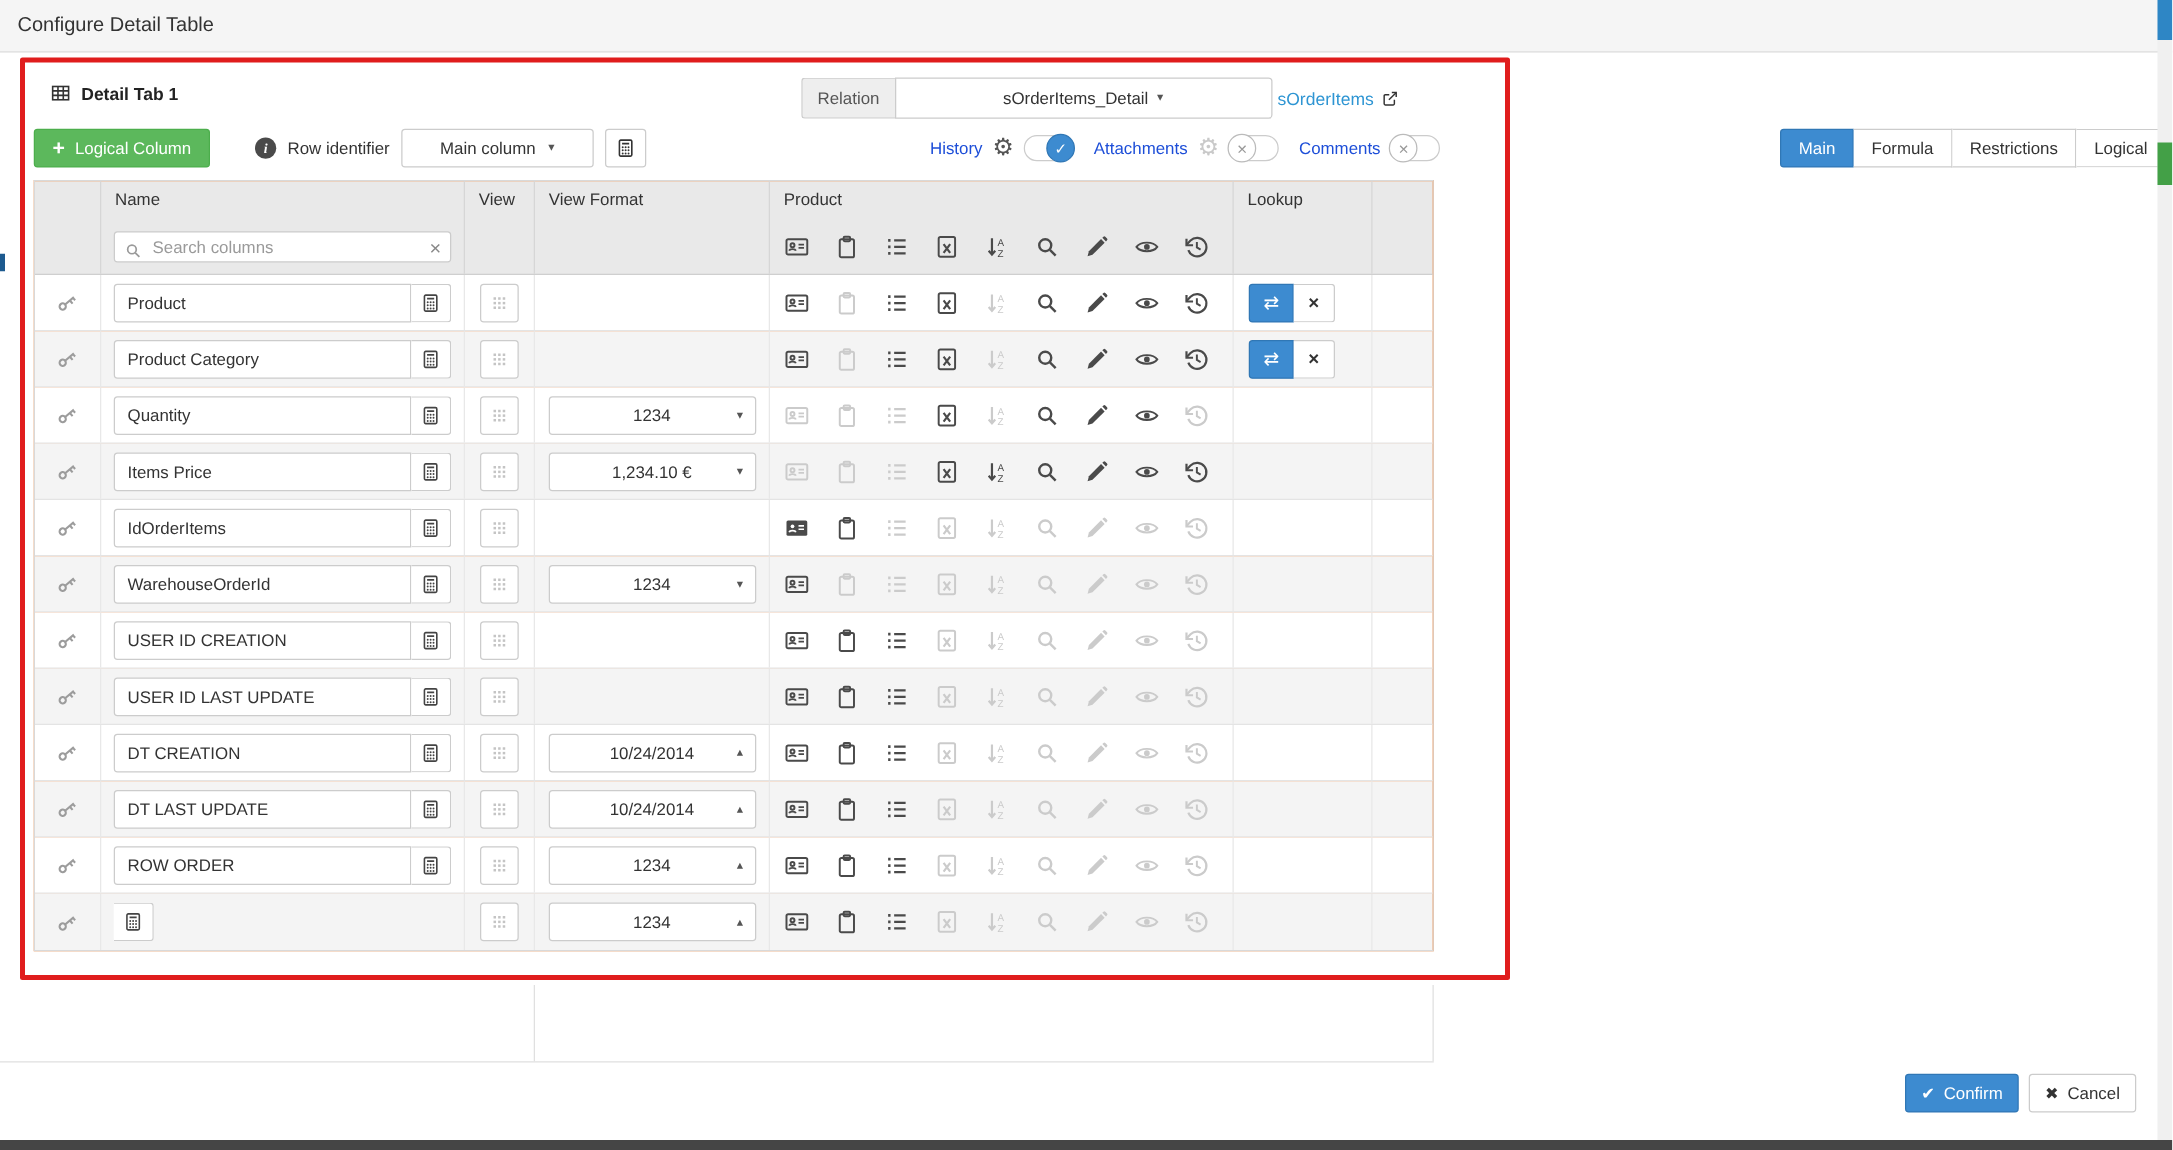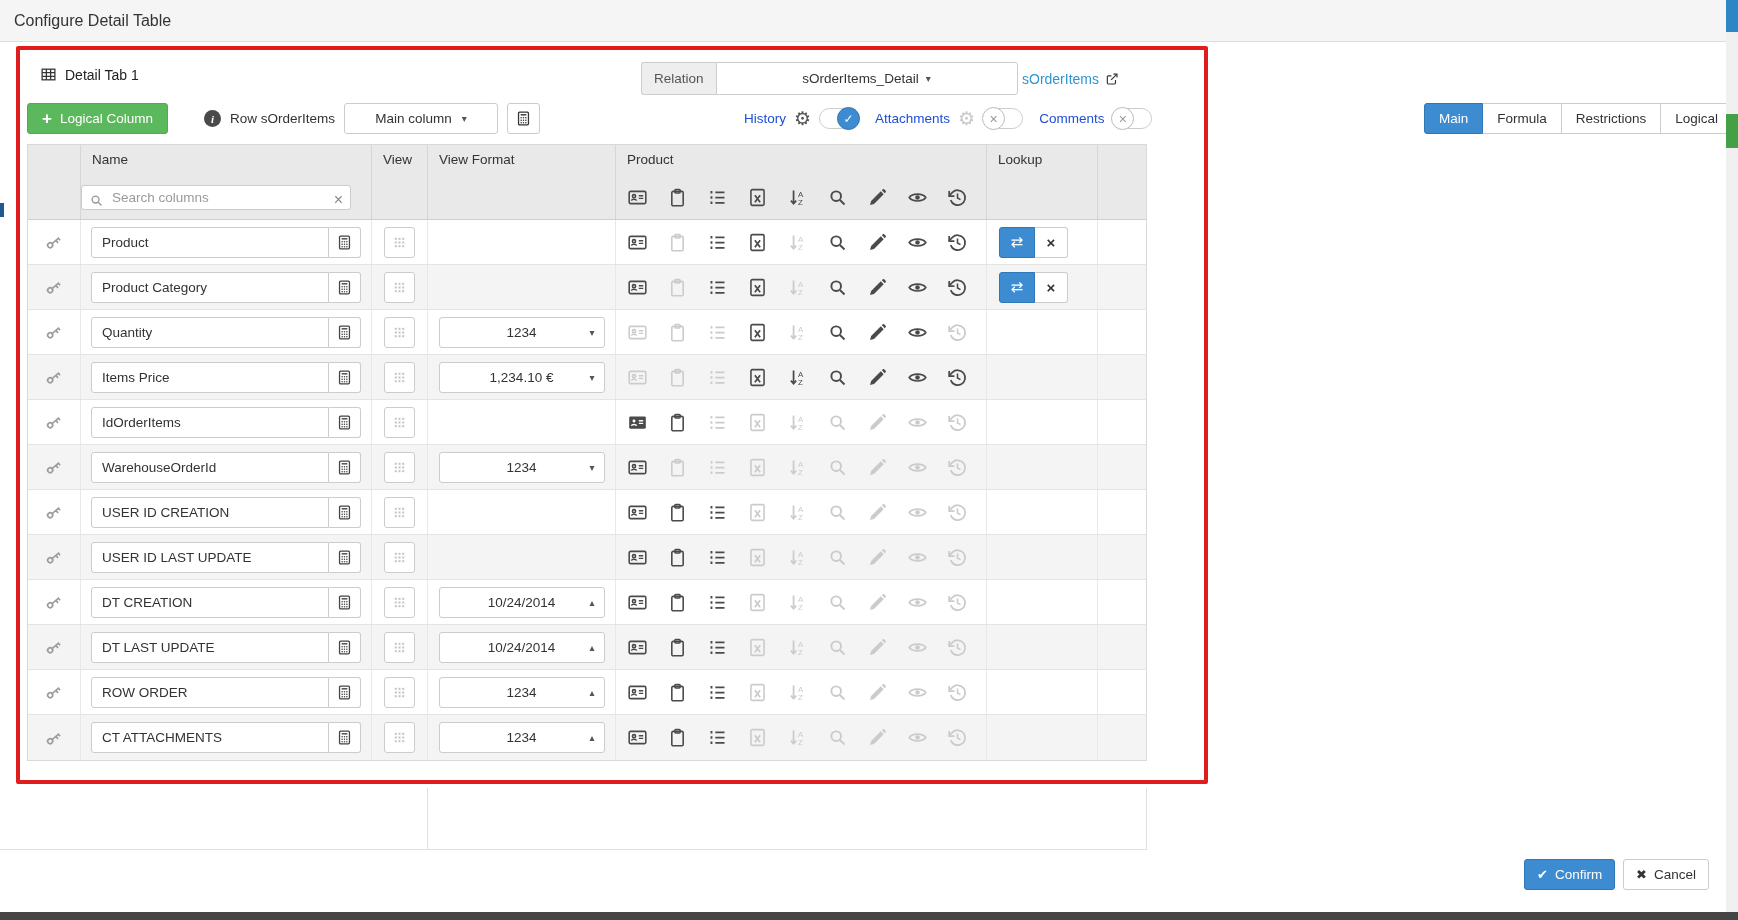--- a/index.html
+++ b/index.html
@@ -7,21 +7,21 @@
   body{font-family:"Liberation Sans",sans-serif;background:#fff;color:#333}
   .screen{position:relative;width:1738px;height:920px;background:#fff;overflow:hidden}
 
   
   .titlebar{position:absolute;left:0;top:0;width:100%;height:42px;background:#f5f5f5;border-bottom:1px solid #ddd;display:flex;align-items:center;padding-left:14px;font-size:16px;color:#333}
 
   
   .redbox{position:absolute;left:16px;top:46px;width:1192px;height:738px;border:4px solid #e01d1d;border-radius:2px;z-index:40;pointer-events:none}
 
   
-  .detail-title{position:absolute;left:40px;top:66px;display:flex;align-items:center;gap:8px;font-size:14px;font-weight:normal;color:#222}
+  .detail-title{position:absolute;left:40px;top:66px;display:flex;align-items:center;gap:8px;font-size:14px;font-weight:bold;color:#222}
   .ticon{display:inline-flex;color:#333}
   .ticon svg{width:17px;height:17px}
   .relation-group{position:absolute;left:641px;top:62px;height:33px;display:flex}
   .rel-addon{background:#eee;border:1px solid #ccc;border-right:none;border-radius:3px 0 0 3px;display:flex;align-items:center;padding:0 12px;font-size:13.5px;color:#555}
   .rel-select{width:302px;background:#fff;border:1px solid #ccc;border-radius:0 3px 3px 0;display:flex;align-items:center;justify-content:center;gap:7px;font-size:13.5px;color:#333;cursor:pointer;font-family:inherit}
   .caret{font-size:10px;color:#555;line-height:1}
   .relation-link{position:absolute;left:1022px;top:62px;height:33px;display:flex;align-items:center;gap:6px;color:#2e95d3;font-size:14px;cursor:pointer;text-decoration:none}
   .relation-link svg{width:14px;height:14px}
 
   
@@ -53,21 +53,21 @@
   .tab.active{background:#3d8bd0;border-color:#3077b5;color:#fff}
 
   
   .dtable{position:absolute;left:27px;top:144px;width:1120px;border:1px solid #d9d9d9;font-size:13.5px;background:#f97316}
   .thead{display:flex;background:#e9e9e9;border-bottom:1px solid #cfcfcf;height:75px}
   .hcell{display:flex;flex-direction:column;border-right:1px solid #d6d6d6;padding-top:7px}
   .hcell:last-child{border-right:none}
   .hlabel{font-size:13.5px;color:#333;padding-left:11px;height:24px}
   .hctrl{height:42px;display:flex;align-items:center}
   .w-key{width:53px}.w-name{width:291px}.w-icon{width:56px}.w-vf{width:188px}.w-set{width:371px}.w-lookup{width:111px}.w-extra{flex:1}
-  .search-wrap{position:relative;width:270px;height:25px}
+  .search-wrap{position:relative;margin-left:10px;width:270px;height:25px}
   .search-input{width:100%;height:100%;border:1px solid #ccc;border-radius:3px;padding:0 28px 0 30px;font-size:13.5px;color:#333;font-family:inherit}
   .search-input::placeholder{color:#9a9a9a}
   .search-mag{position:absolute;left:8px;top:8px;color:#9a9a9a;display:inline-flex}
   .search-mag svg{width:15px;height:15px}
   .search-clear{position:absolute;right:8px;top:0;height:31px;display:flex;align-items:center;color:#888;font-size:16px;cursor:pointer}
   .hicons{padding-left:10px;display:flex;gap:18px;align-items:center}
 
   .trow{display:flex;height:45px;border-bottom:1px solid #e4e4e4;background:#fff}
   .trow.alt{background:#f4f4f4}
   .trow:last-child{border-bottom:none}
@@ -150,21 +150,21 @@
       </span>
   </a>
 
   <button class="btn btn-logical">
     <span class="plus-glyph">+</span>
     <span>Logical Column</span>
   </button>
 
   <div class="rowid-group">
     <span class="info-icon">i</span>
-    <span class="rowid-label">Row sOrderItems</span>
+    <span class="rowid-label">Row identifier</span>
     <button class="btn rowid-select">
       <span>Main column</span>
       <span class="caret">▾</span>
     </button>
     <button class="btn sq-btn">
       <span style="display:inline-flex">
           <svg viewBox="0 0 24 24" fill="none" stroke="currentColor" stroke-width="1.8">
             <rect x="5" y="3" width="14" height="18" rx="1.5"></rect>
             <path d="M8 6.8h8" stroke-width="2"></path>
             <g fill="currentColor" stroke="none">
@@ -1670,21 +1670,20 @@
               <svg viewBox="0 0 24 24">
                 <g transform="rotate(-40 12 12)" fill="none" stroke="currentColor" stroke-width="2">
                   <circle cx="6" cy="12" r="3"></circle>
                   <path d="M9 12h11M15 12v4M19 12v3"></path>
                 </g>
               </svg>
             </span>
     </div>
     <div class="cell c-name">
       <div class="igroup">
-        <input class="name-input" value="CT ATTACHMENTS" style="">
         <button class="iaddon">
           <span style="display:inline-flex">
                   <svg viewBox="0 0 24 24" fill="none" stroke="currentColor" stroke-width="1.8">
                     <rect x="5" y="3" width="14" height="18" rx="1.5"></rect>
                     <path d="M8 6.8h8" stroke-width="2"></path>
                     <g fill="currentColor" stroke="none">
                       <circle cx="8.7" cy="11" r="1.1"></circle>
                       <circle cx="12" cy="11" r="1.1"></circle>
                       <circle cx="15.3" cy="11" r="1.1"></circle>
                       <circle cx="8.7" cy="14.5" r="1.1"></circle>

